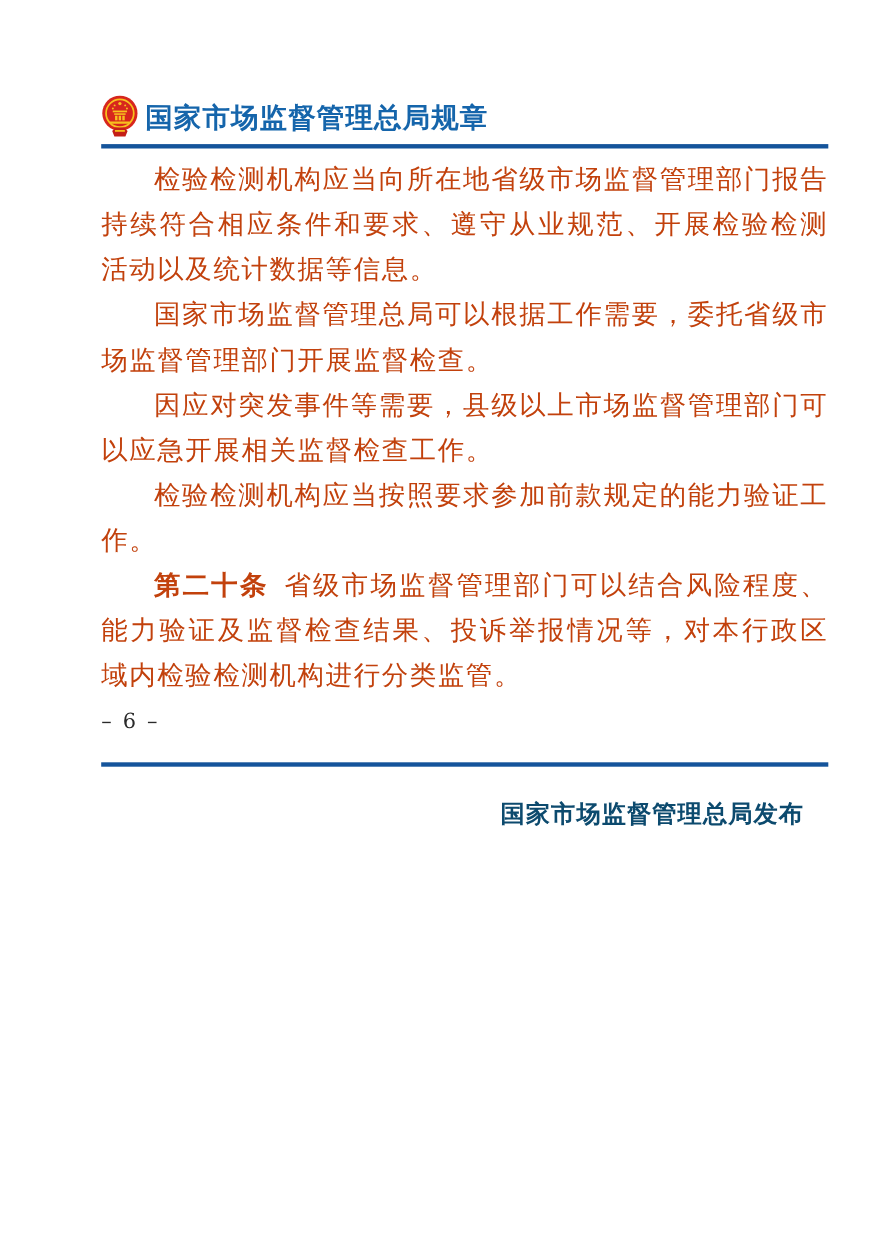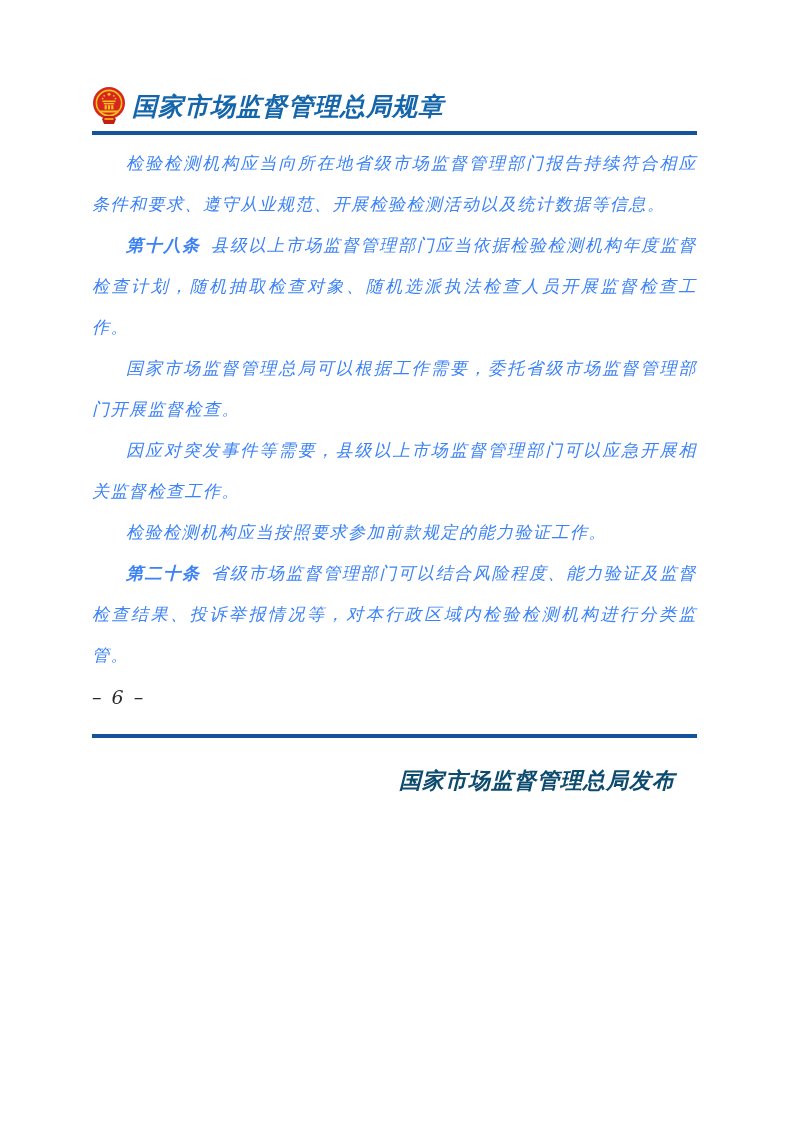--- a/index.html
+++ b/index.html
@@ -4,23 +4,22 @@
 <style>
   html, body { margin: 0; padding: 0; background: #ffffff; }
   .page {
     position: relative;
     width: 793px;
     height: 1122px;
     margin: 0 auto;
     background: #ffffff;
     overflow: hidden;
     box-sizing: border-box;
-    padding: 0 96px 0 92px;
+    padding: 0 40px 0 92px;
     font-family: "DejaVu Serif", serif;
-    font-style: italic;
   }
   
   .header {
     margin-top: 86px;
     display: flex;
     align-items: center;
   }
   .emblem {
     width: 34px;
     height: 40px;
@@ -36,24 +35,24 @@
     white-space: nowrap;
   }
   .rule {
     margin-top: 5px;
     height: 4px;
     background: #15549b;
   }
   
   .doc-body {
     margin-top: 8px;
-    font-size: 17px;
+    font-size: 24px;
     line-height: 41px;
     letter-spacing: 1.5px;
-    color: #3b82f6;
+    color: #c2410c;
     text-align: justify;
   }
   .doc-body p {
     margin: 0;
     text-indent: 2em;
   }
   .para-lead {
     font-weight: 700;
     font-family: "Liberation Sans", sans-serif;
     margin-right: 0.6em;
@@ -110,21 +109,20 @@
         <rect x="12.5" y="32.2" width="9" height="1.6" fill="#f7c11e"></rect>
       </svg>
     </span>
     <span class="header-title">国家市场监督管理总局规章</span>
   </div>
 
   <div class="rule"></div>
 
   <div class="doc-body">
     <p><span>检验检测机构应当向所在地省级市场监督管理部门报告持续符合相应条件和要求、遵守从业规范、开展检验检测活动以及统计数据等信息。</span></p>
-    <p><span class="para-lead">第十八条</span><span>县级以上市场监督管理部门应当依据检验检测机构年度监督检查计划，随机抽取检查对象、随机选派执法检查人员开展监督检查工作。</span></p>
     <p><span>国家市场监督管理总局可以根据工作需要，委托省级市场监督管理部门开展监督检查。</span></p>
     <p><span>因应对突发事件等需要，县级以上市场监督管理部门可以应急开展相关监督检查工作。</span></p>
     <p><span>检验检测机构应当按照要求参加前款规定的能力验证工作。</span></p>
     <p><span class="para-lead">第二十条</span><span>省级市场监督管理部门可以结合风险程度、能力验证及监督检查结果、投诉举报情况等，对本行政区域内检验检测机构进行分类监管。</span></p>
   </div>
 
   <div class="page-number">– 6 –</div>
 
   <div class="footer-rule"></div>
 

